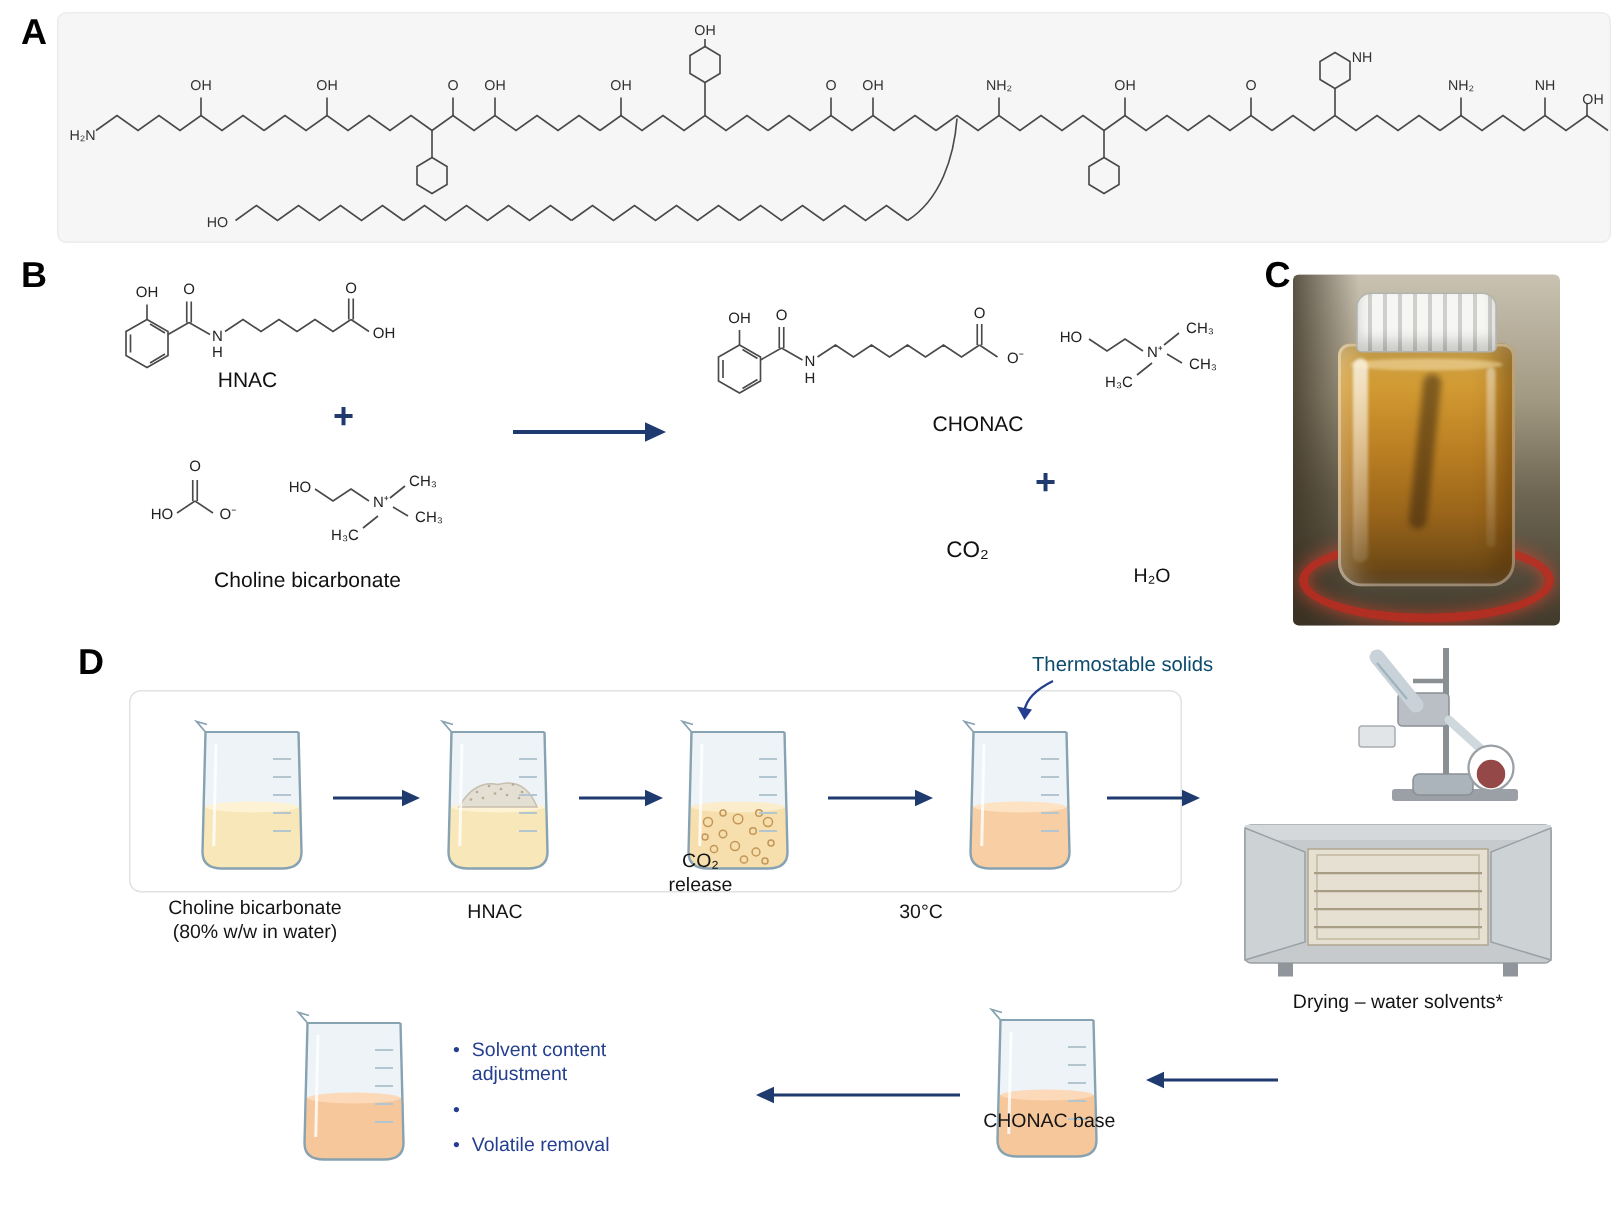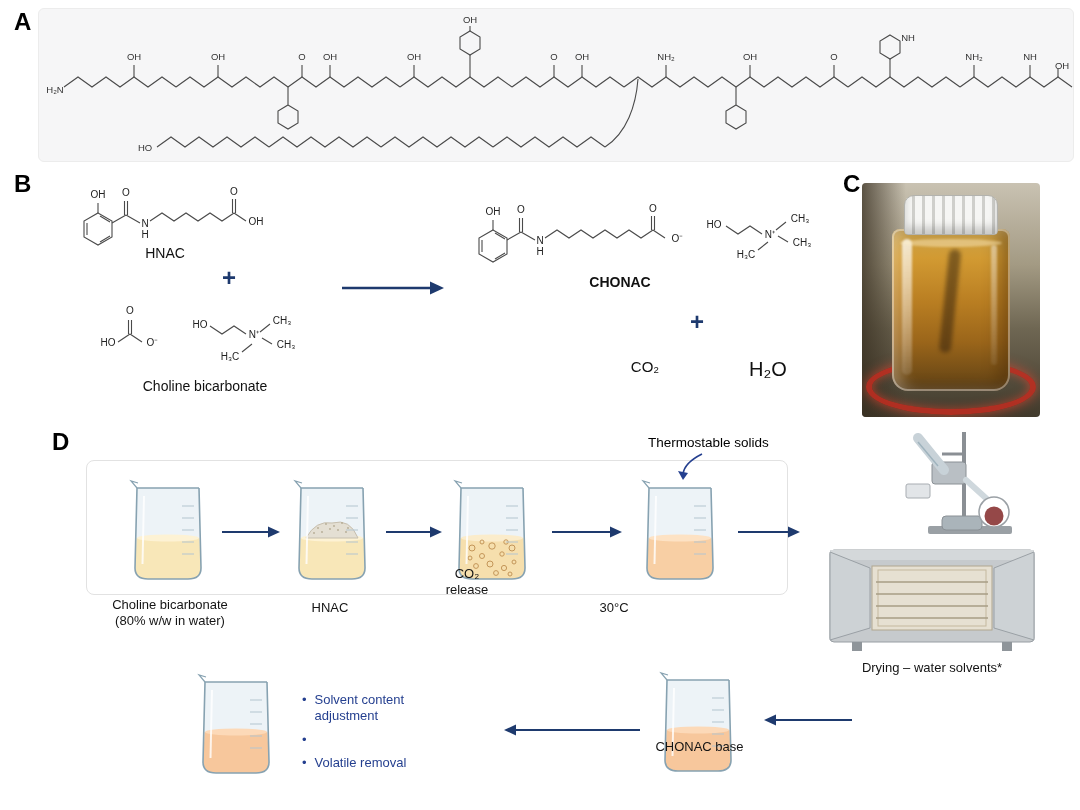--- a/index.html
+++ b/index.html
@@ -8,21 +8,21 @@
   .abs{position:absolute;}
   .panel-letter{position:absolute;font-weight:700;font-size:24px;color:#000;}
   .panelA-box{position:absolute;left:38px;top:8px;width:1034px;height:152px;background:#f6f6f7;
               border:1px solid #ececec;border-radius:6px;}
   .bond{stroke:#4a4a4a;stroke-width:1.1;fill:none;}
   .atom{font-family:"Liberation Sans",sans-serif;font-size:9.5px;fill:#333;}
   .atomB{font-family:"Liberation Sans",sans-serif;font-size:10px;fill:#222;}
   .struct-label{position:absolute;font-size:14px;text-align:center;color:#111;}
   .plus{position:absolute;font-size:24px;font-weight:700;color:#1e3a6e;}
   .smalltxt{position:absolute;font-size:14px;color:#111;text-align:center;}
-  .navy-annot{position:absolute;font-size:13.5px;color:#000000;}
+  .navy-annot{position:absolute;font-size:13.5px;color:#0c4a6e;margin-left:40px;}
   .step-label{position:absolute;font-size:13px;color:#141414;text-align:center;line-height:1.25;}
   .faint-box{position:absolute;left:86px;top:460px;width:700px;height:133px;border:1px solid #e2e2e2;border-radius:8px;}
   .bullets{position:absolute;left:302px;top:692px;width:200px;}
   .bullet-row{display:flex;gap:8px;margin-bottom:7px;color:#243f8f;font-size:13px;line-height:1.25;}
   .bullet-dot{flex:0 0 auto;}
   .bullet-text{width:135px;}
   
   .photo{position:absolute;left:862px;top:183px;width:178px;height:234px;border-radius:4px;overflow:hidden;
          background:linear-gradient(180deg,#c9c2b2 0%,#a39a83 35%,#6f6753 62%,#413a2c 100%);}
   .photo-shade{position:absolute;left:0;top:0;width:44px;height:100%;
@@ -188,35 +188,35 @@
     <path class="bond" d="M52,42 L66,34 M64.5,34 V20 M67.5,34 V20 M66,34 L80,42"></path>
     <path class="bond" d="M90,40 L102,32 L114,40 L126,32 L138,40 L150,32 L162,40 L174,32 L186,40 L198,32"></path>
     <path class="bond" d="M196.5,32 V18 M199.5,32 V18 M198,32 L210,40"></path>
     <text class="atomB" x="38" y="17" text-anchor="middle">OH</text>
     <text class="atomB" x="66" y="15" text-anchor="middle">O</text>
     <text class="atomB" x="85" y="46" text-anchor="middle">N</text>
     <text class="atomB" x="85" y="57" text-anchor="middle">H</text>
     <text class="atomB" x="198" y="14" text-anchor="middle">O</text>
     <text class="atomB" x="222" y="44" text-anchor="middle">O⁻</text>
   </svg>
-  <div class="struct-label" style="left:560px;top:274px;width:120px;font-weight:700">CHONAC</div>
+  <div class="struct-label" style="left:592px;top:274px;width:120px;font-weight:400">CHONAC</div>
 
   <svg class="abs" style="left:700px;top:198px" width="150" height="72" viewBox="0 0 150 72">
     <path class="bond" d="M26,28 L38,36 L50,28 L62,36"></path>
     <path class="bond" d="M76,32 L86,24 M78,38 L88,44 M68,44 L58,52"></path>
     <text class="atomB" x="14" y="30" text-anchor="middle">HO</text>
     <text class="atomB" x="70" y="40" text-anchor="middle">N⁺</text>
     <text class="atomB" x="100" y="24" text-anchor="middle">CH₃</text>
     <text class="atomB" x="102" y="48" text-anchor="middle">CH₃</text>
     <text class="atomB" x="46" y="60" text-anchor="middle">H₃C</text>
   </svg>
 
   <div class="plus" style="left:690px;top:308px">+</div>
   <div class="smalltxt" style="left:615px;top:358px;width:60px;font-size:15px">CO₂</div>
-  <div class="smalltxt" style="left:738px;top:358px;width:60px;font-size:20px">H₂O</div>
+  <div class="smalltxt" style="left:738px;top:376px;width:60px;font-size:13px">H₂O</div>
 
   <div class="panel-letter" style="left:843px;top:170px">C</div>
   <div class="photo">
     <div class="photo-shade"></div>
     <div class="hotplate"></div>
     <div class="jar">
       <div class="jar-body"></div>
       <div class="jar-obj"></div>
       <div class="jar-surface"></div>
       <div class="jar-cap"></div>

